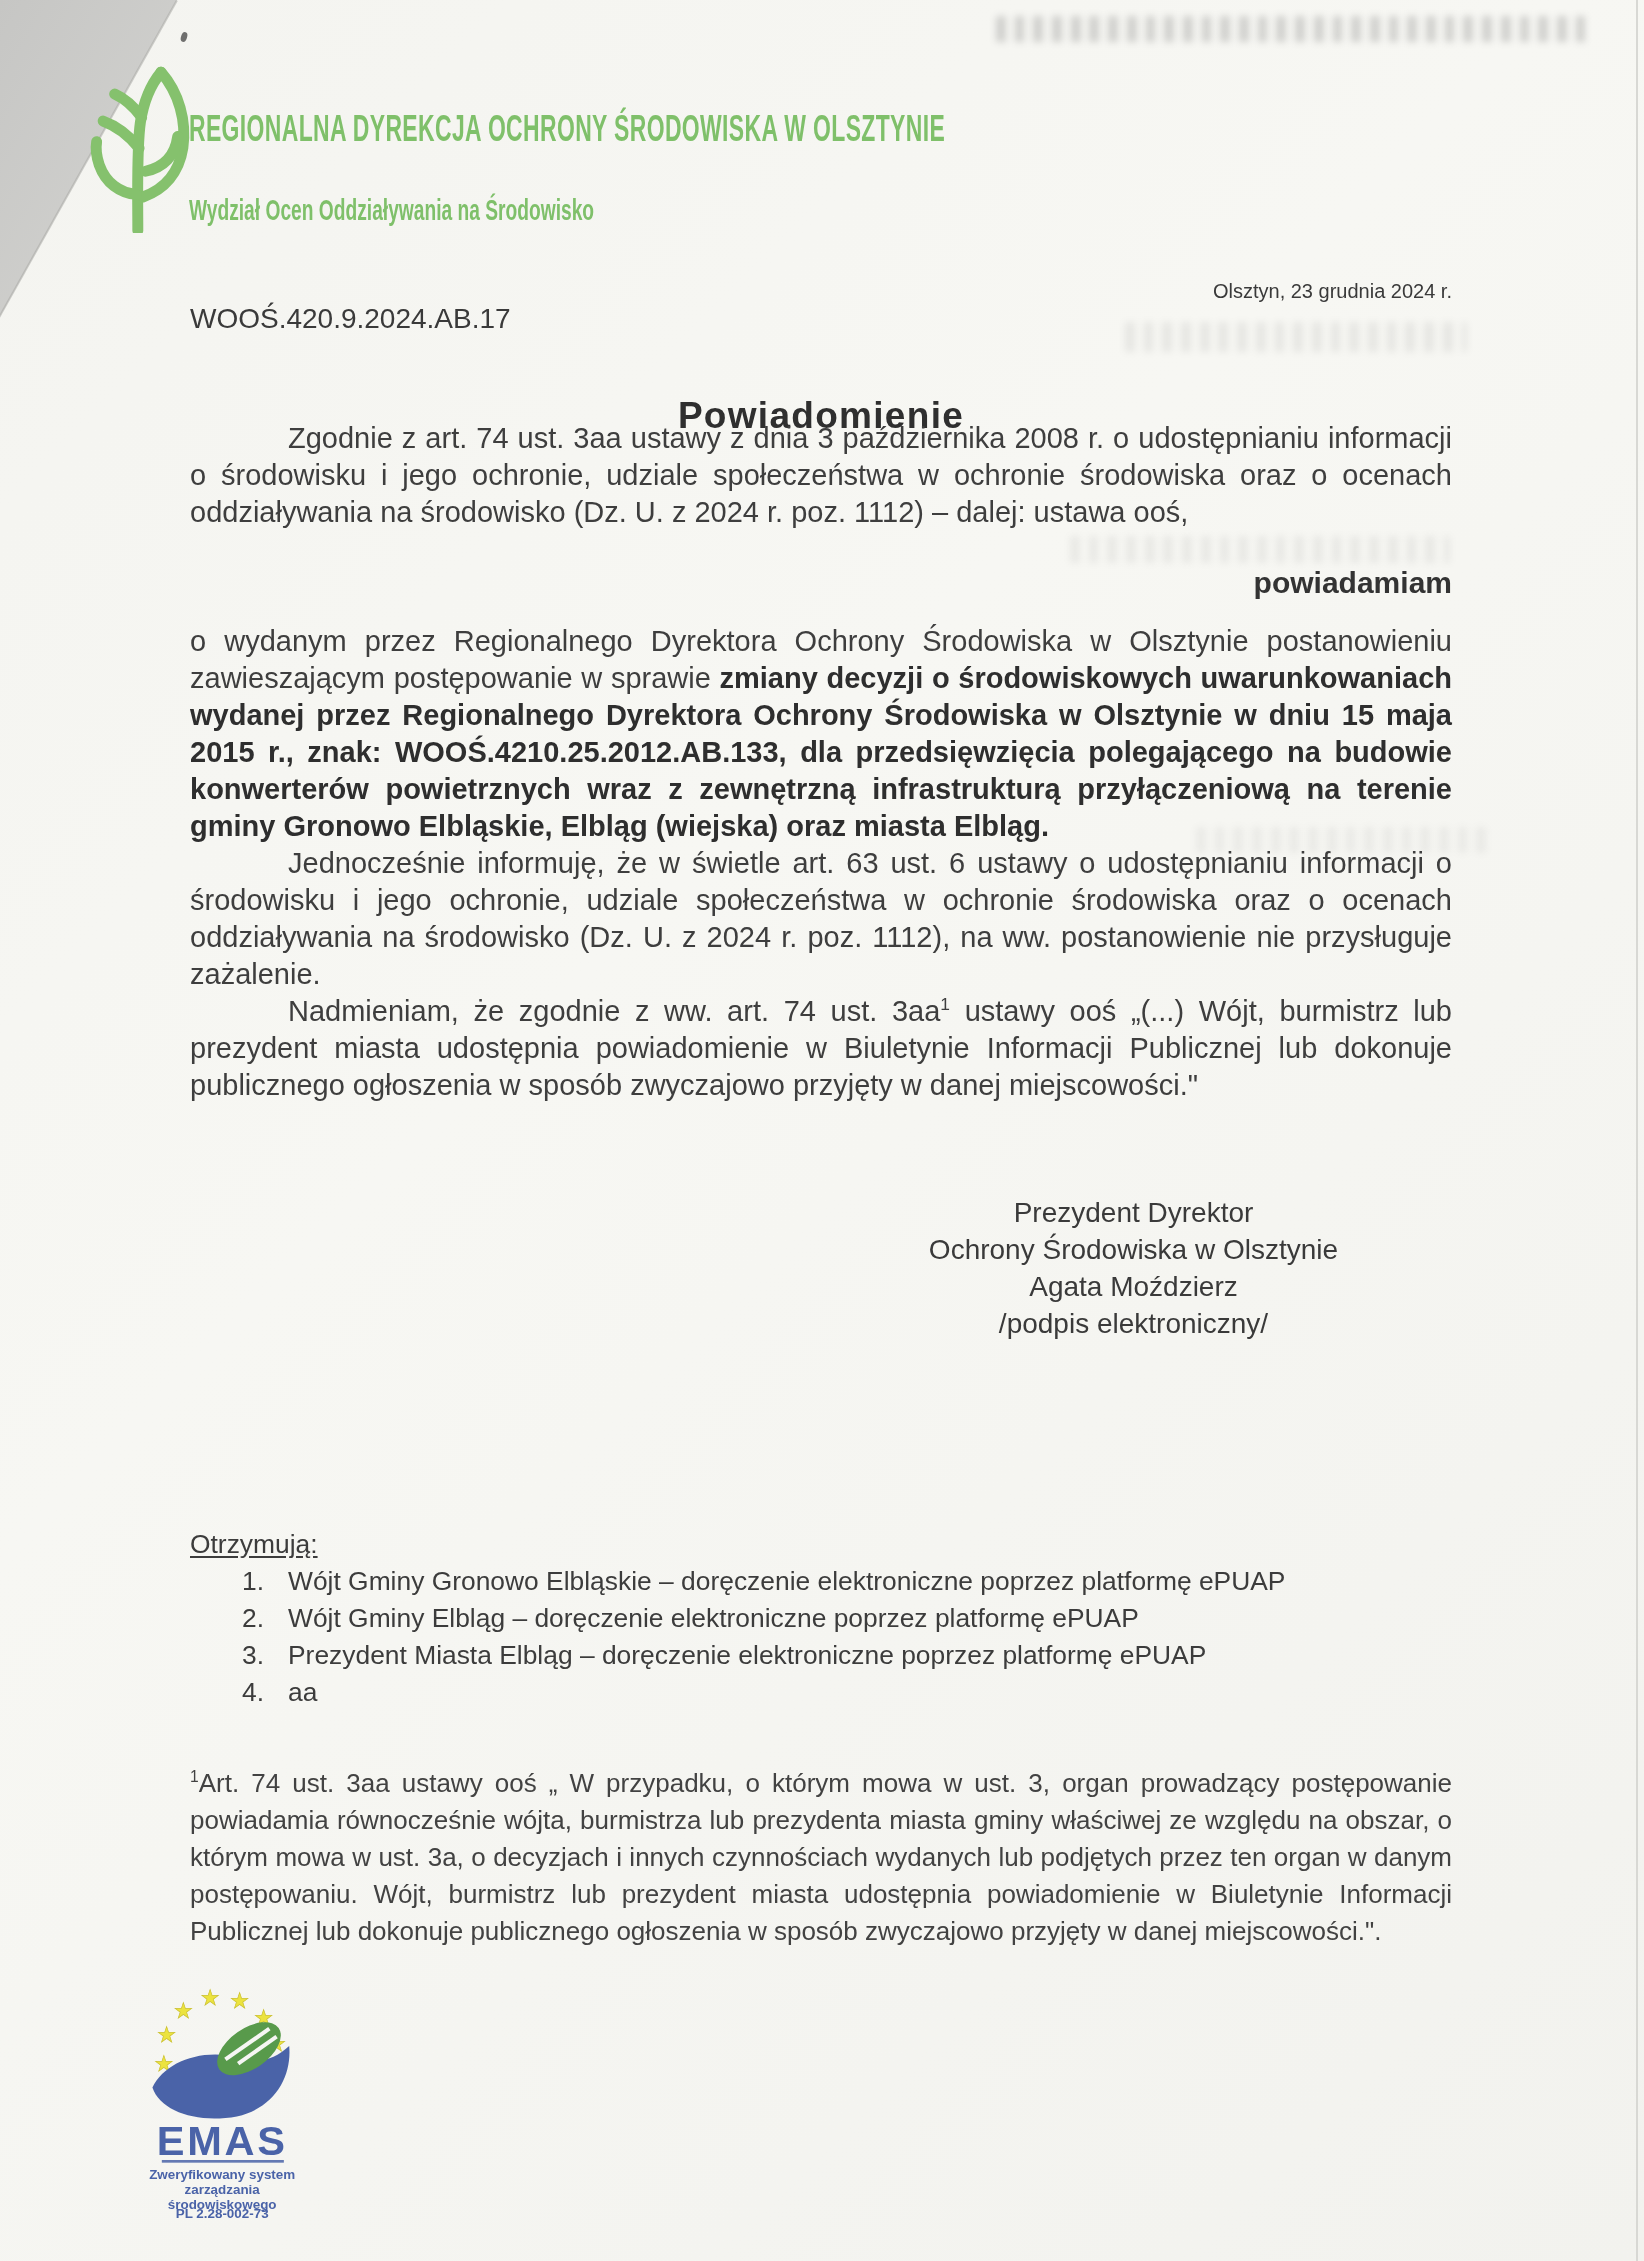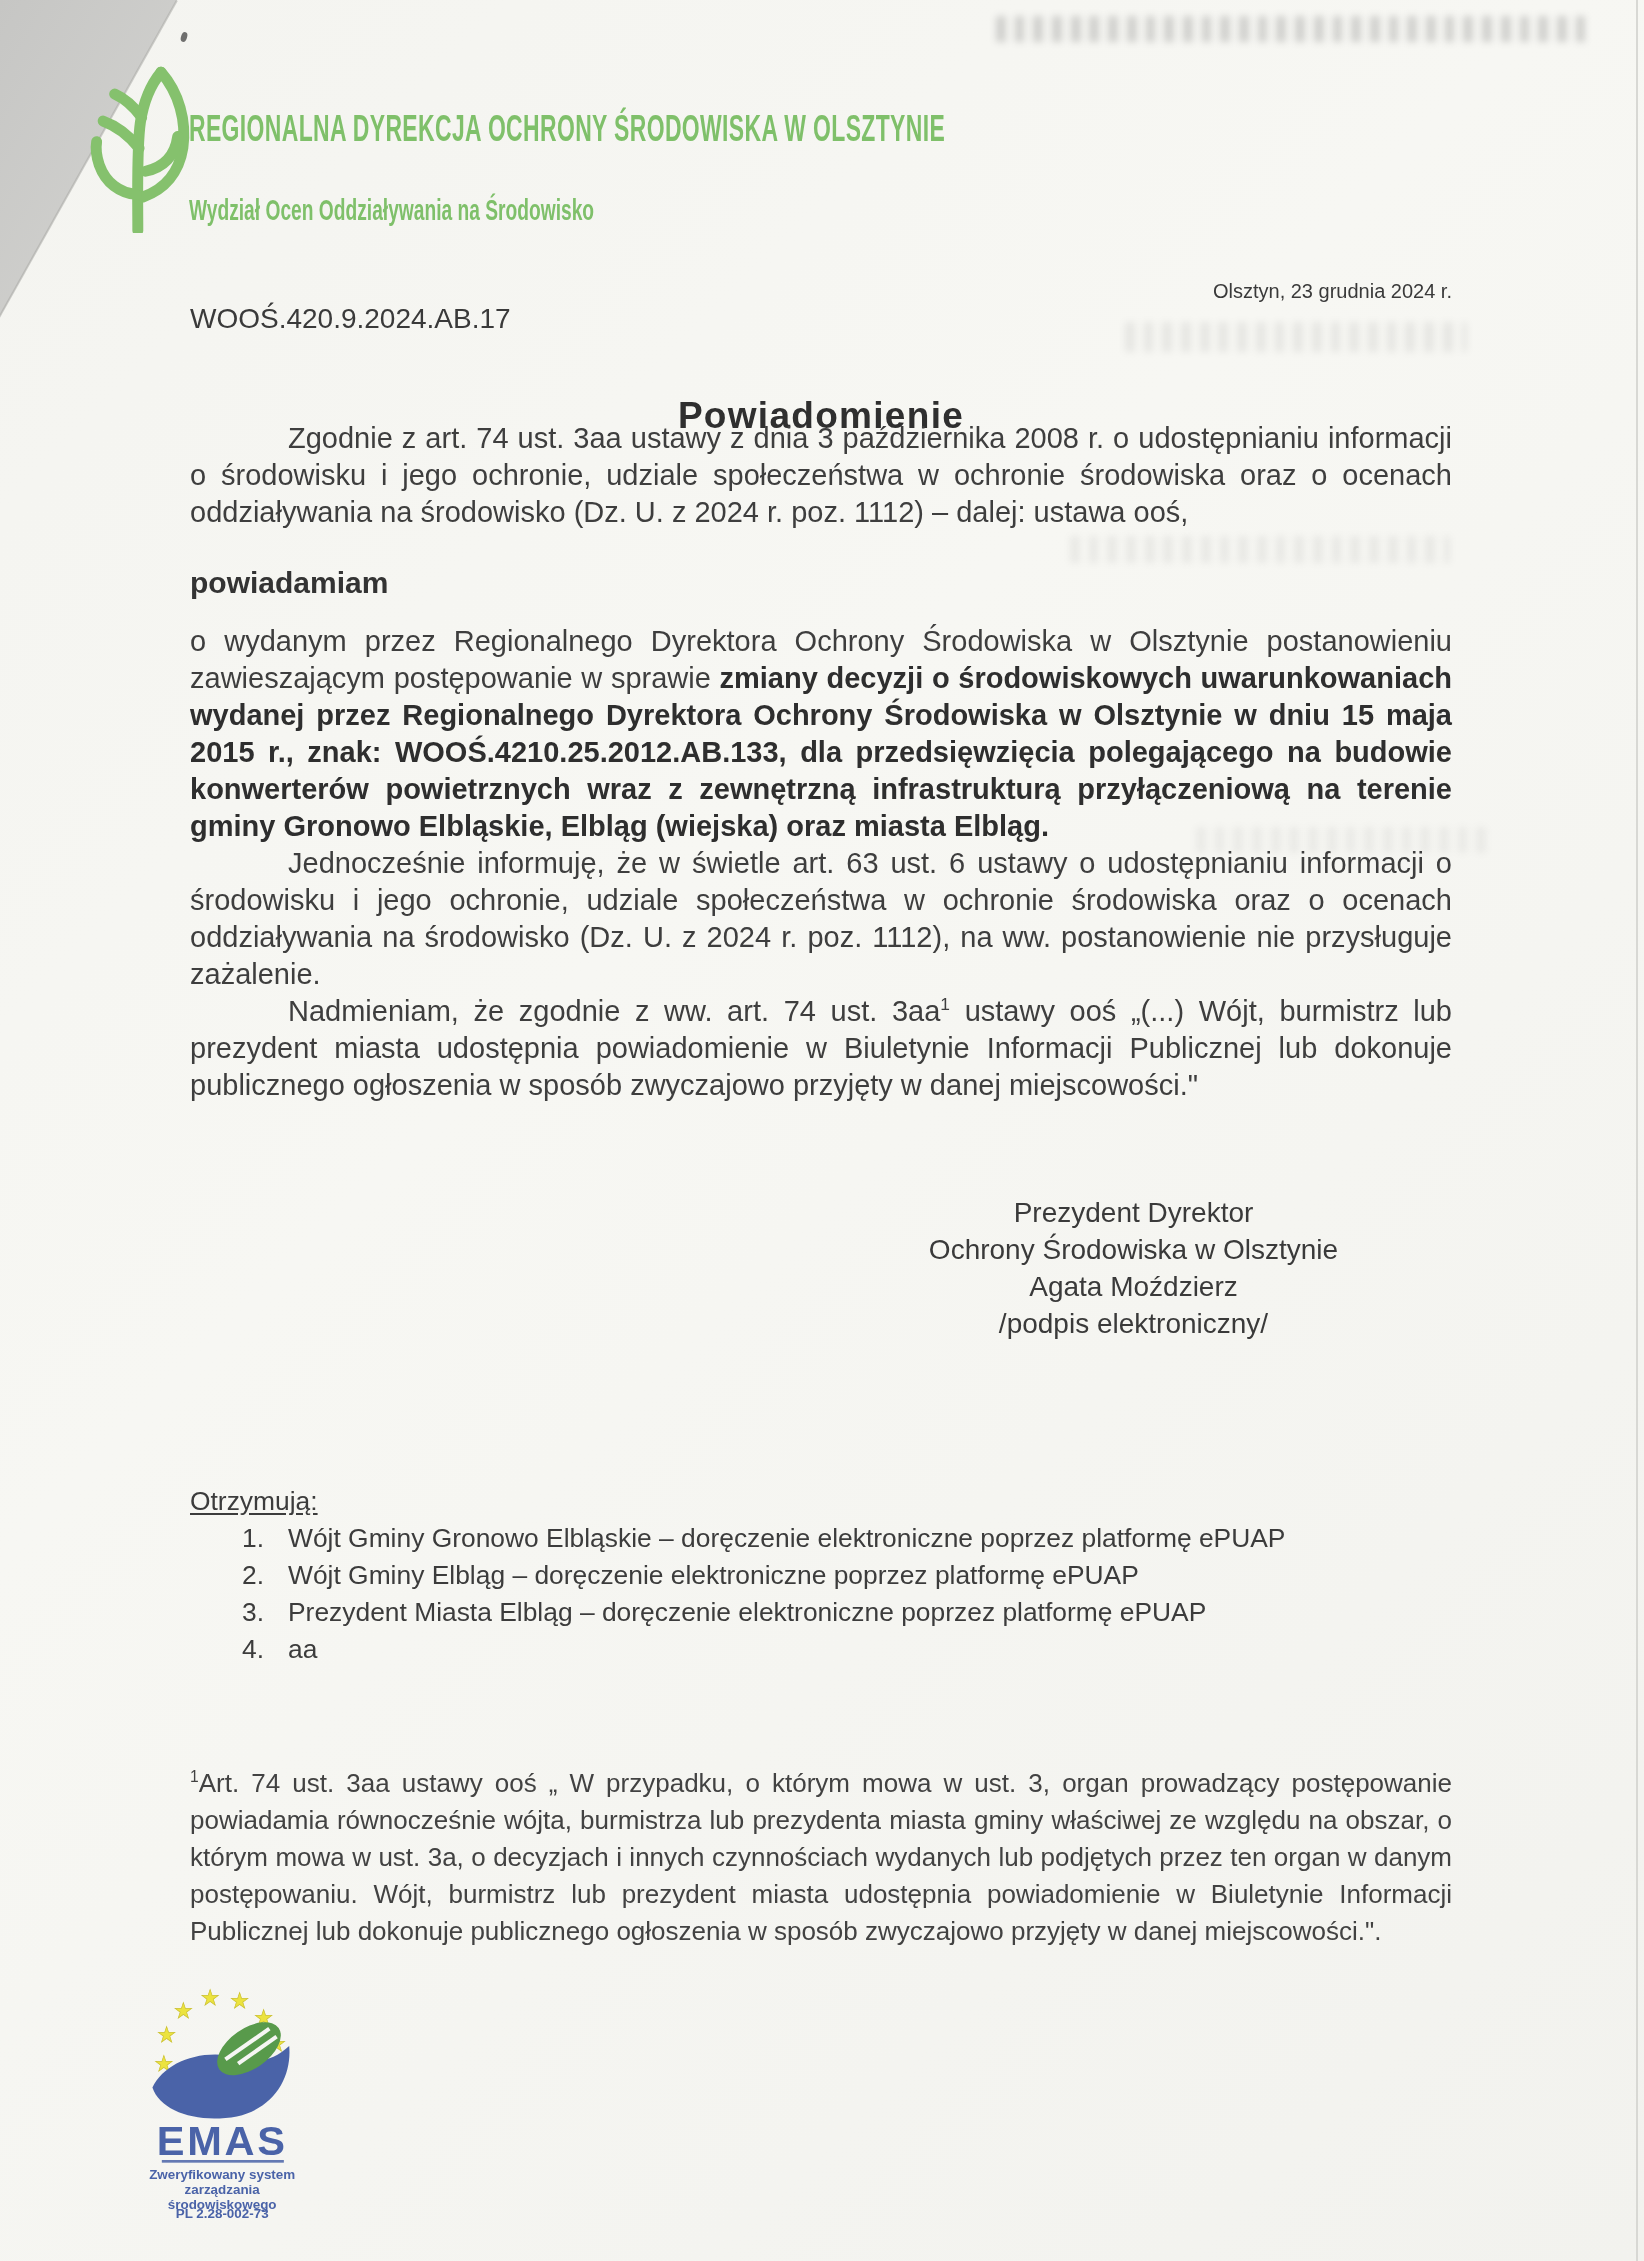--- a/index.html
+++ b/index.html
@@ -38,30 +38,30 @@
             color:#7fc06a;white-space:nowrap;transform:scaleX(.64);transform-origin:0 0;}
 
   .content{position:absolute;left:190px;width:1262px;}
   .date-line{top:237px;text-align:right;font-size:20px;color:#3a3a3a;margin-top:43px;}
   .ref-num{top:303px;font-size:28px;color:#3a3a3a;}
   .doc-title{top:395px;text-align:center;font-size:37px;font-weight:bold;color:#2f2f2f;letter-spacing:1.3px;}
 
   .bodytext{font-size:29px;line-height:37px;text-align:justify;color:#3e3e3e;}
   .p1{top:420px;}
   .indent{text-indent:98px;}
-  .keyword{top:566px;text-align:left;font-size:30px;font-weight:bold;color:#333;}
+  .keyword{top:566px;text-align:right;font-size:30px;font-weight:bold;color:#333;}
   .mainblock{top:623px;}
   .mainblock p{margin:0;}
   b{color:#2e2e2e;}
   .sup{font-size:60%;vertical-align:super;line-height:0;}
 
   .signature{position:absolute;left:811px;top:1194px;width:645px;text-align:center;
              font-size:28px;line-height:37px;color:#3a3a3a;}
 
-  .recipients{top:1483px;font-size:26.4px;line-height:37px;color:#3c3c3c;}
+  .recipients{top:1526px;font-size:26.4px;line-height:37px;color:#3c3c3c;}
   .recipients .head{text-decoration:underline;text-underline-offset:3.2px;margin-bottom:0;}
   .rrow{display:flex;margin-left:52px;}
   .rnum{width:46px;flex:none;}
 
   .footnote{top:1765px;font-size:26px;line-height:37px;text-align:justify;color:#424242;}
 
   
   .footer-text{position:absolute;left:322px;top:2088px;width:1322px;
                color:#8cc87a;font-weight:bold;white-space:nowrap;}
   .f1{font-size:27px;transform:scaleX(.80);transform-origin:0 0;}

